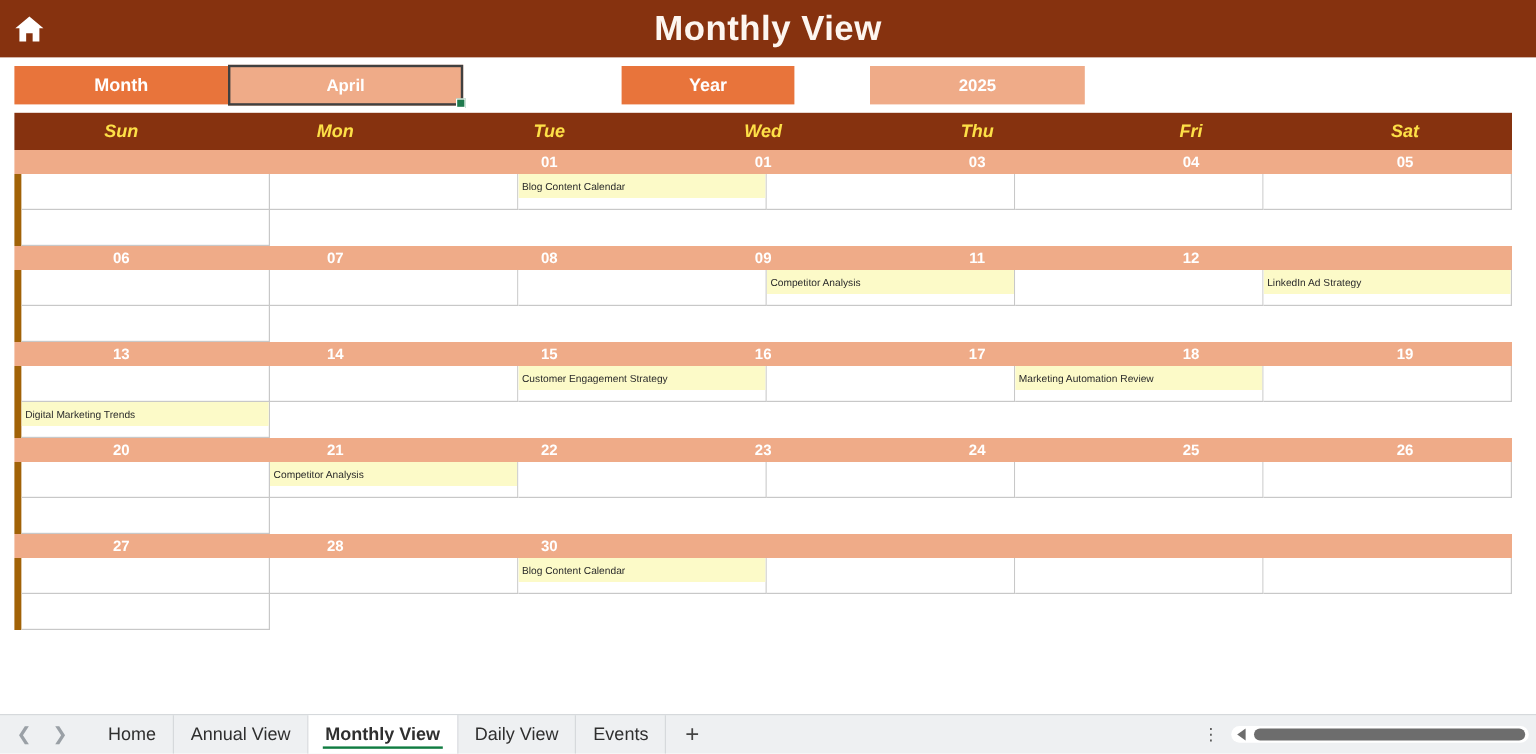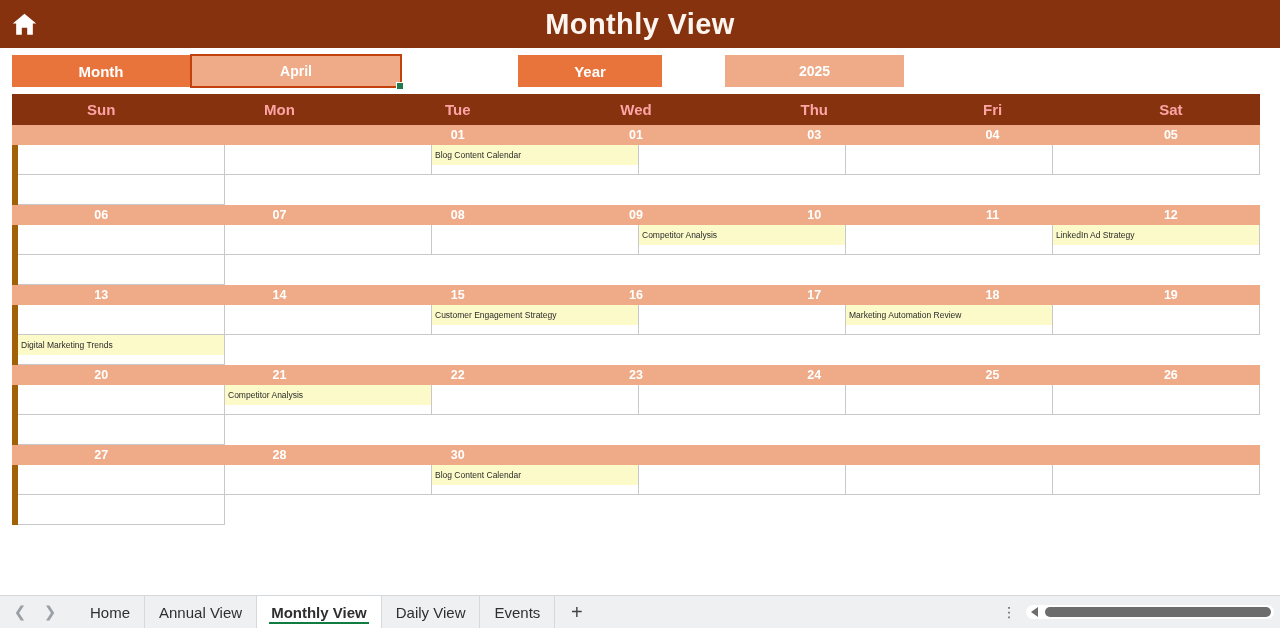--- a/index.html
+++ b/index.html
@@ -61,22 +61,22 @@
     color: #ffffff;
     font-weight: bold;
     font-size: 14px;
     display: flex;
     align-items: center;
     justify-content: center;
     height: 32px;
   }
   #month-label { left: 12px;  top: 7px; width: 178px; }
   #month-value {
-    left: 190px; top: 6px; width: 212px; height: 34px;
-    border: 2px solid #c2410c;
+    left: 190px; top: 6px; width: 196px; height: 34px;
+    border: 2px solid #404040;
   }
   #month-value::after {
     content: "";
     position: absolute;
     right: -4px; bottom: -4px;
     width: 6px; height: 6px;
     background: #1f7a4d;
     border: 1px solid #ffffff;
   }
   #month-dropdown-btn {
@@ -120,24 +120,24 @@
     left: 12px; top: 94px;
     width: 1248px;
   }
   #weekday-header {
     display: grid;
     grid-template-columns: repeat(7, 1fr);
     background: #86320f;
     height: 31px;
   }
   #weekday-header .wd {
-    color: #fca5a5;
+    color: #fde047;
     font-size: 15px;
     font-weight: bold;
-    display: flex; align-items: center; justify-content: center;
+    display: flex; align-items: center; justify-content: center; font-style: italic;
   }
   .week { display: block; }
   .date-row {
     display: grid;
     grid-template-columns: repeat(7, 1fr);
     background: #efab88;
     height: 20px;
   }
   .date-cell {
     color: #ffffff;
@@ -332,21 +332,20 @@
             <span class="event-chip" style="background: transparent;"></span>
           </div>
         </div>
       </div>
       <div class="week">
         <div class="date-row">
           <div class="date-cell">06</div>
           <div class="date-cell">07</div>
           <div class="date-cell">08</div>
           <div class="date-cell">09</div>
-          <div class="date-cell">10</div>
           <div class="date-cell">11</div>
           <div class="date-cell">12</div>
         </div>
         <div class="event-row">
           <div class="event-cell">
             <span class="event-chip" style="background: transparent;"></span>
           </div>
           <div class="event-cell">
             <span class="event-chip" style="background: transparent;"></span>
           </div>

